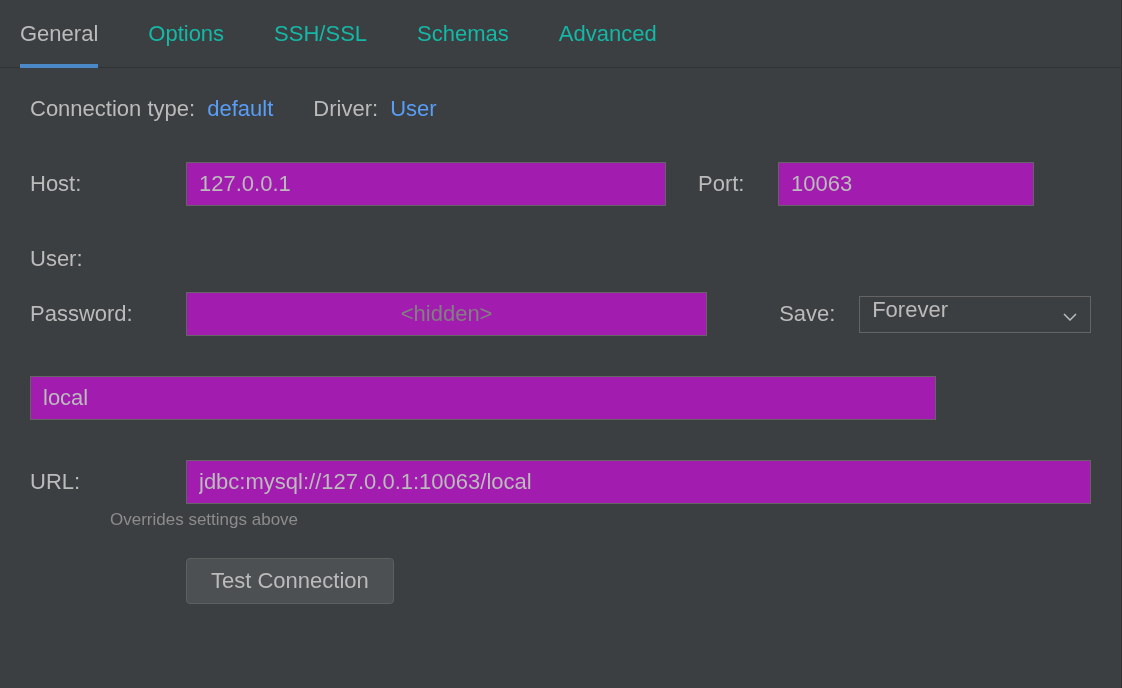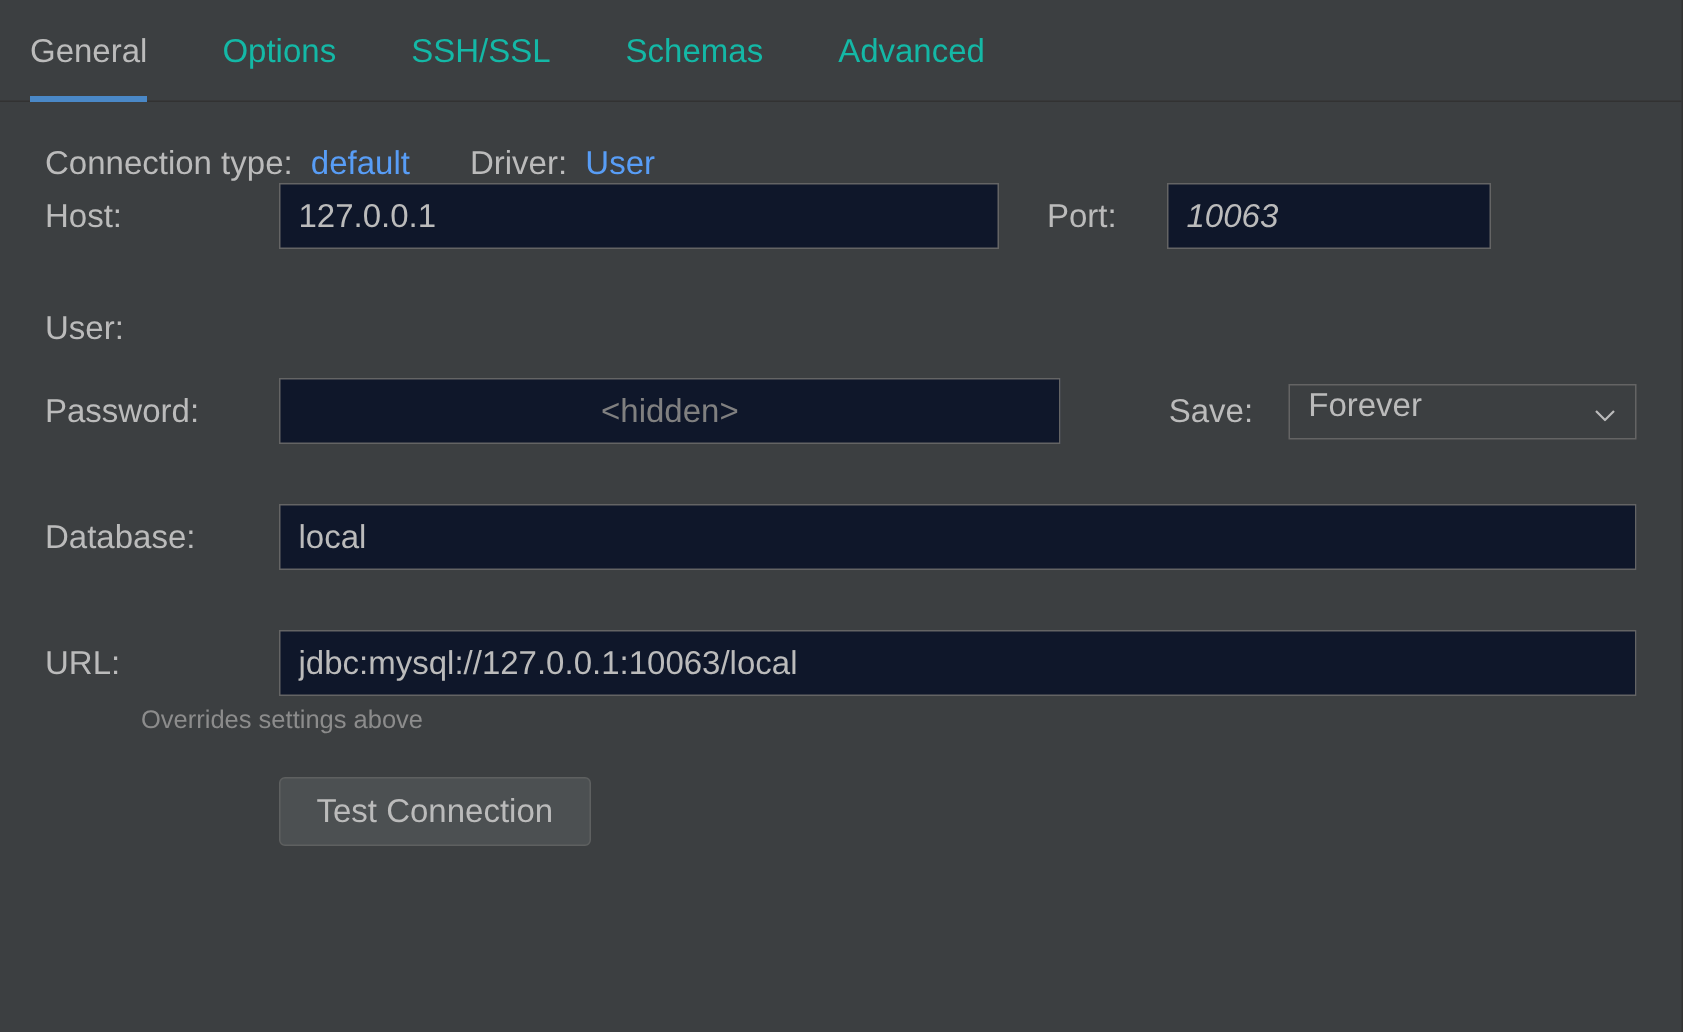--- a/index.html
+++ b/index.html
@@ -37,51 +37,52 @@
       right: 0;
       bottom: -1px;
       height: 4px;
       background: #4a88c7;
     }
     .content {
       padding: 28px 30px 0 30px;
     }
     .meta-row {
       display: flex;
+      margin-bottom: 40px;
     }
     .meta-item {
       margin-right: 40px;
     }
     .meta-label { color: #bbbbbb; }
     .meta-link { color: #589df6; margin-left: 6px; }
     .form-row {
       display: flex;
       align-items: center;
       margin-bottom: 20px;
     }
     .form-label {
       width: 156px;
       color: #bbbbbb;
       flex-shrink: 0;
     }
     .text-input {
-      background: #0f172a;
+      background: #a21caf;
       border: 1px solid #646464;
       color: #bbbbbb;
       font-size: 22px;
       height: 44px;
       padding: 0 12px;
       font-family: inherit;
     }
     .text-input::placeholder {
       color: #808080;
     }
     .host-input { width: 480px; }
     .port-label { width: 80px; margin-left: 32px; }
-    .port-input { width: 216px; font-style: italic; }
+    .port-input { width: 256px; }
     .user-input { width: 480px; }
     .password-input { width: 560px; text-align: center; }
     .save-label { width: 80px; margin-left: 72px; }
     .select-wrap {
       position: relative;
       width: 250px;
     }
     .select-input {
       background: #3c3f41;
       border: 1px solid #646464;
@@ -100,21 +101,21 @@
       right: 14px;
       top: 50%;
       transform: translateY(-50%);
       pointer-events: none;
     }
     .database-input { width: 906px; }
     .url-input { width: 906px; }
     .hint {
       font-size: 17px;
       color: #8c8c8c;
-      margin-left: 64px;
+      margin-left: 80px;
       margin-top: -14px;
       margin-bottom: 28px;
     }
     .btn {
       background: #4c5052;
       border: 1px solid #5e6060;
       color: #bbbbbb;
       font-size: 22px;
       height: 46px;
       padding: 0 24px;
@@ -168,21 +169,20 @@
       <div class="select-input">Forever</div>
       <span class="select-arrow">
         <svg width="14" height="8" viewBox="0 0 14 8">
             <path d="M1 1 L7 7 L13 1" stroke="#bbbbbb" stroke-width="1.5" fill="none"></path>
           </svg>
       </span>
     </div>
   </div>
 
   <div class="form-row row-gap-large">
-    <div class="form-label">Database:</div>
     <input class="text-input database-input" value="local" style="">
   </div>
 
   <div class="form-row">
     <div class="form-label">URL:</div>
     <input class="text-input url-input" value="jdbc:mysql://127.0.0.1:10063/local" style="">
   </div>
   <div class="hint">Overrides settings above</div>
 
   <button class="btn">Test Connection</button>

